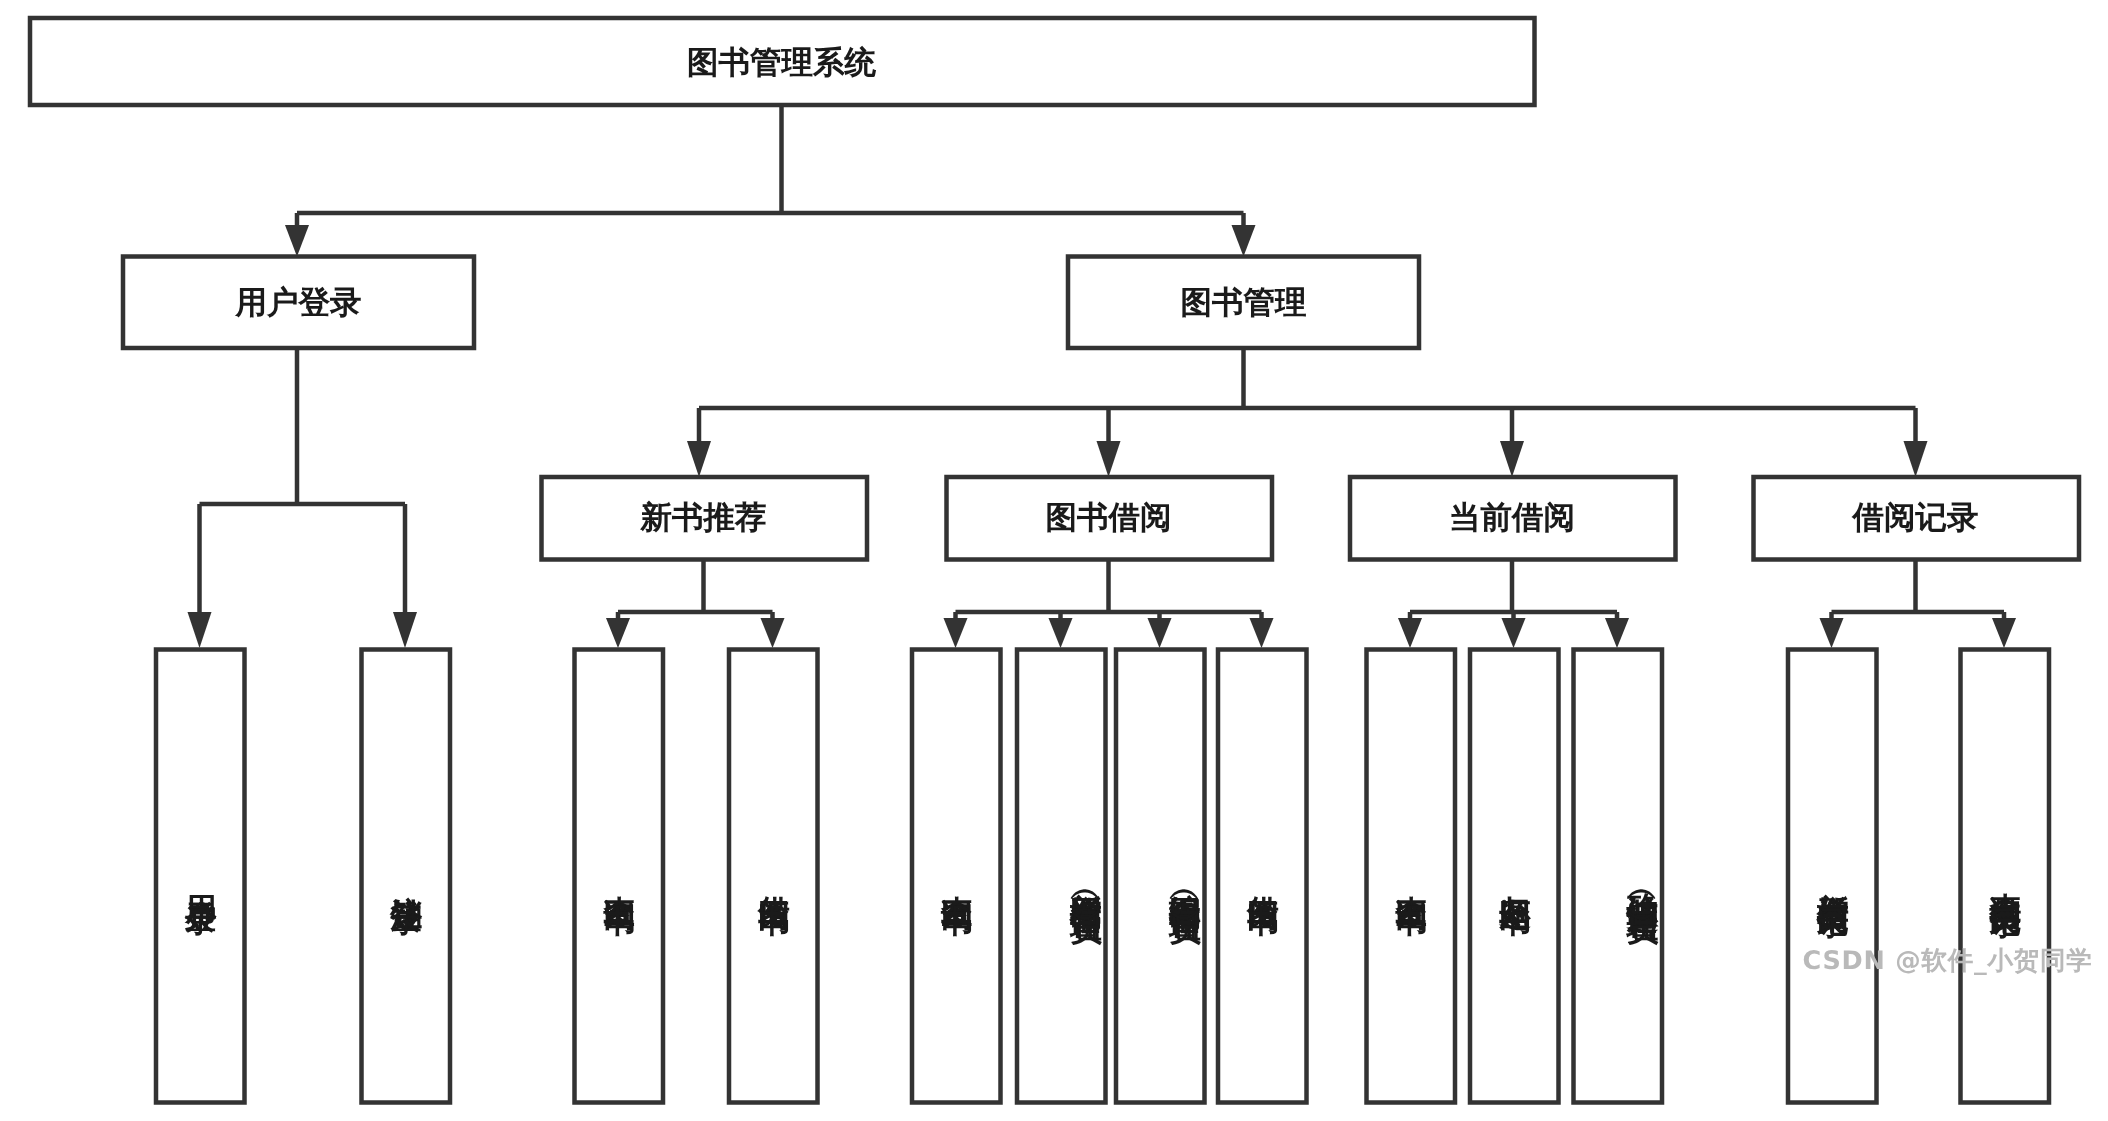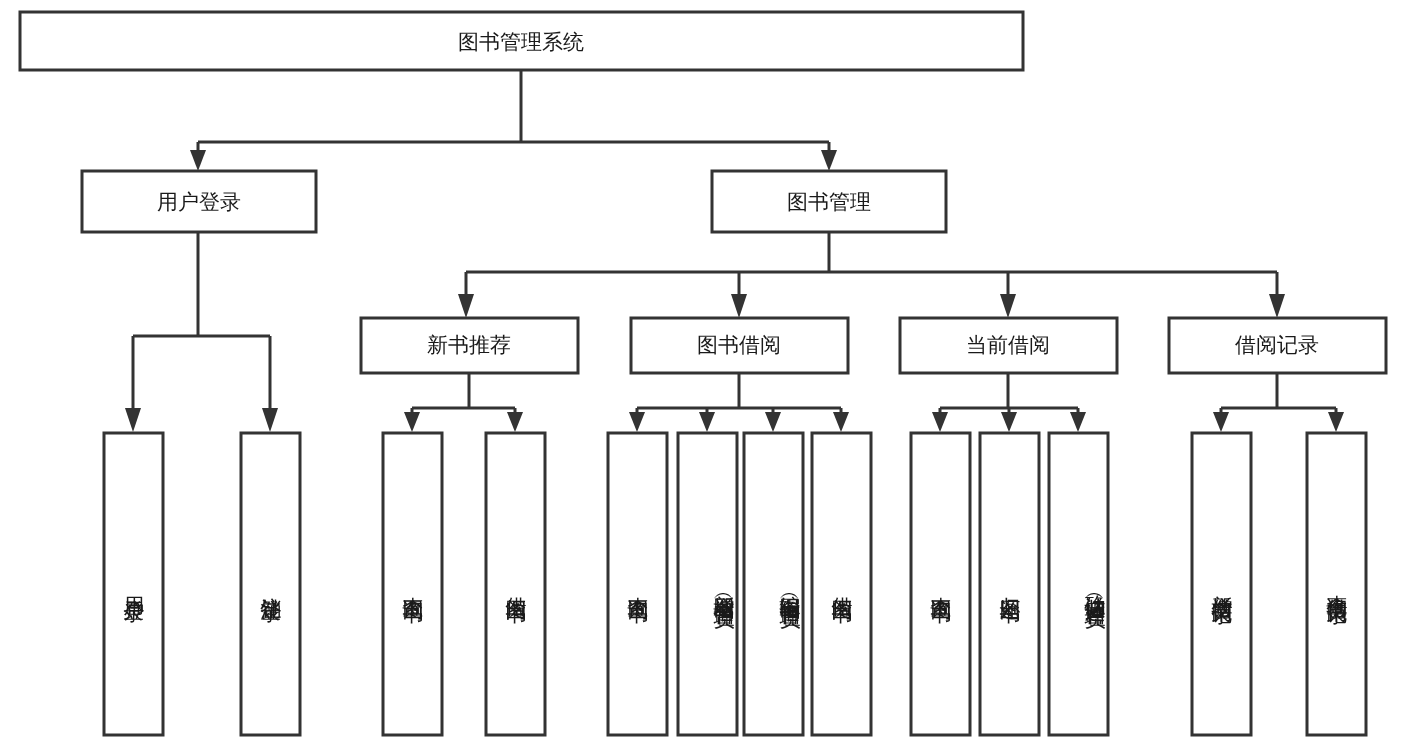--- a/index.html
+++ b/index.html
@@ -11,20 +11,21 @@
     width: 1405px;
     height: 747px;
     overflow: hidden;
     font-family: "DejaVu Sans", "Liberation Sans", sans-serif;
   }
   #diagram-root {
     position: relative;
     width: 1405px;
     height: 658px;
     background: #ffffff;
+    font-weight: bold;
   }
   svg#tree-svg {
     position: absolute;
     left: 0;
     top: 0;
     width: 1405px;
     height: 747px;
   }
   .node-box {
     fill: #ffffff;
@@ -225,14 +226,15 @@
   <div class="node-label-v" style="left:744px; top:433px; width:59px; height:302px; align-items:flex-start; padding-top:6px; box-sizing:border-box;">编辑图书（管理员）</div>
   <div class="node-label-v" style="left:812px; top:433px; width:59px; height:302px;">借阅图书</div>
 
   <div class="node-label-v" style="left:911px; top:433px; width:59px; height:302px;">查询图书</div>
   <div class="node-label-v" style="left:980px; top:433px; width:59px; height:302px;">归还图书</div>
   <div class="node-label-v" style="left:1049px; top:433px; width:59px; height:302px; align-items:flex-start; padding-top:6px; box-sizing:border-box;">确认归还（管理员）</div>
 
   <div class="node-label-v" style="left:1192px; top:433px; width:59px; height:302px;">新增借阅记录</div>
   <div class="node-label-v" style="left:1307px; top:433px; width:59px; height:302px;">查询借阅记录</div>
 
+  <div class="watermark">CSDN @软件_小贺同学</div>
 
 </div>
 
 </body></html>

